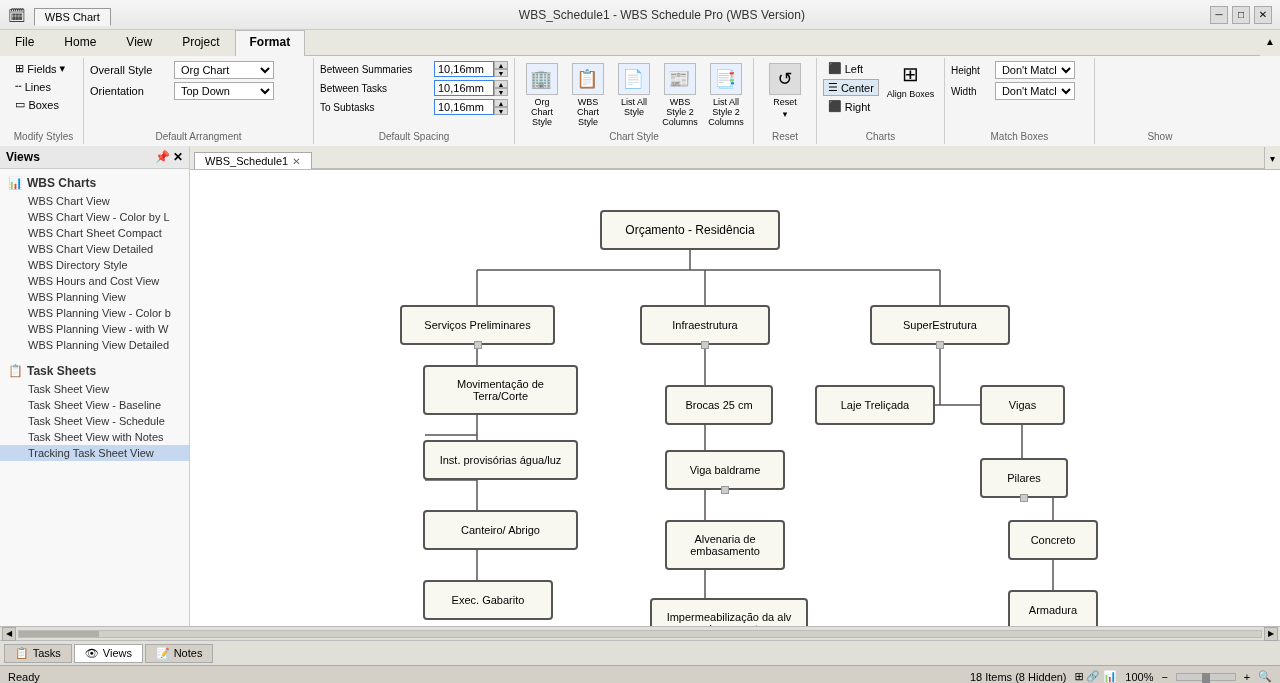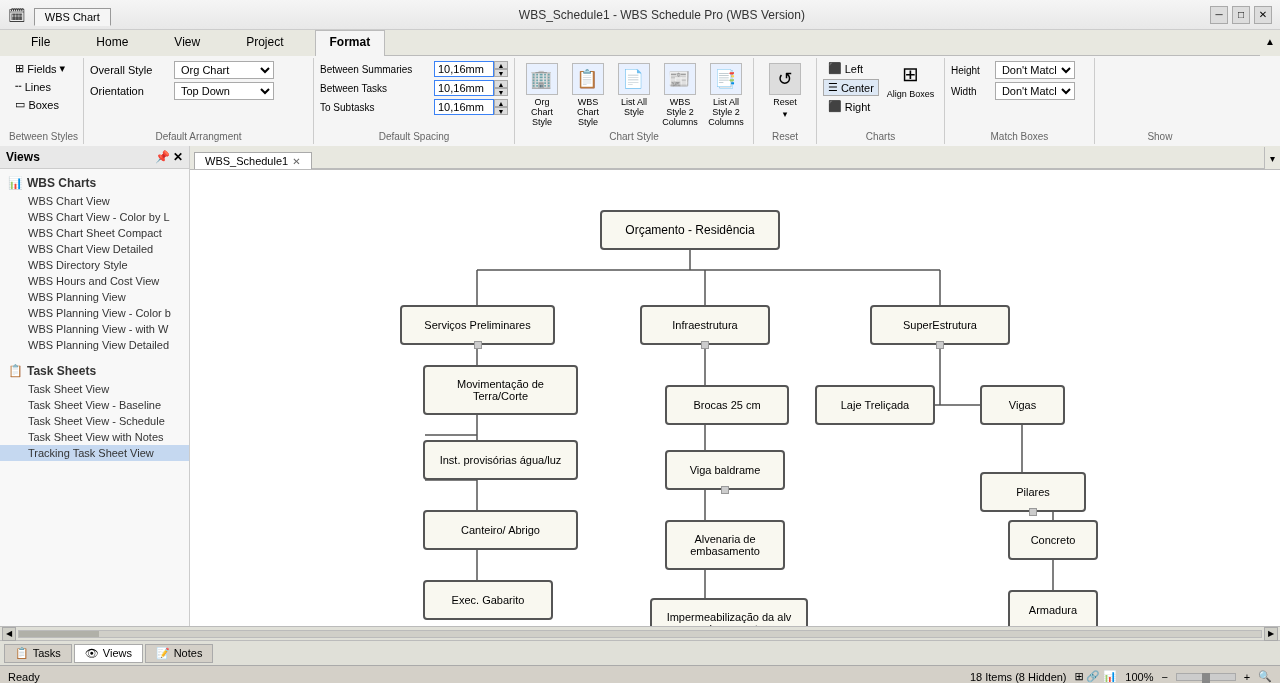--- a/index.html
+++ b/index.html
@@ -17,21 +17,21 @@
     }
     .title-bar-left { display: flex; align-items: center; gap: 4px; }
     .title-bar-center { font-size: 12px; color: #333; flex: 1; text-align: center; }
     .title-bar-right { display: flex; gap: 4px; }
     .title-btn { width: 18px; height: 18px; border: 1px solid #aaa; background: #ddd; display: flex; align-items: center; justify-content: center; font-size: 10px; cursor: pointer; }
 
     .tab-strip { height: 22px; background: #d4d0c8; display: flex; align-items: flex-end; padding-left: 4px; border-bottom: 1px solid #aaa; }
     .tab { padding: 2px 10px; font-size: 11px; background: #c4c0b8; border: 1px solid #999; border-bottom: none; cursor: pointer; }
     .tab.active { background: #f5f5f5; border-bottom: 1px solid #f5f5f5; }
     .ribbon-tabs { display: flex; height: 26px; background: #e8e8e0; }
-    .ribbon-tab { padding: 4px 14px; font-size: 12px; cursor: pointer; border: 1px solid transparent; border-bottom: none; margin-left: 16px; }
+    .ribbon-tab { padding: 4px 14px; font-size: 12px; cursor: pointer; border: 1px solid transparent; border-bottom: none; }
     .ribbon-tab.active { background: #f5f5f5; border-color: #bbb; border-bottom-color: #f5f5f5; font-weight: bold; }
     .ribbon-body { display: flex; align-items: stretch; padding: 2px 4px; height: 90px; background: #f5f5f5; }
     .ribbon-group { display: flex; flex-direction: column; border-right: 1px solid #ccc; padding: 2px 6px; position: relative; min-width: 60px; }
     .ribbon-group-label { font-size: 10px; color: #666; text-align: center; position: absolute; bottom: 2px; left: 0; right: 0; }
     .ribbon-group-content { display: flex; align-items: flex-start; gap: 4px; flex: 1; padding-bottom: 16px; }
     .ribbon-btn-large { display: flex; flex-direction: column; align-items: center; justify-content: center; width: 42px; cursor: pointer; padding: 2px; border: 1px solid transparent; font-size: 10px; text-align: center; gap: 2px; }
     .ribbon-icon { width: 32px; height: 32px; background: #ddd; border: 1px solid #bbb; display: flex; align-items: center; justify-content: center; font-size: 16px; }
     .ribbon-btn-small { display: flex; align-items: center; gap: 3px; padding: 1px 4px; cursor: pointer; font-size: 11px; border: 1px solid transparent; white-space: nowrap; }
     .ribbon-col { display: flex; flex-direction: column; gap: 1px; padding-bottom: 16px; }
     .ribbon-field { display: flex; align-items: center; gap: 4px; font-size: 11px; padding: 1px 0; }
@@ -145,21 +145,21 @@
         <div class="ribbon-btn-small">
           <span>╌</span>
           <span>Lines</span>
         </div>
         <div class="ribbon-btn-small">
           <span>▭</span>
           <span>Boxes</span>
         </div>
       </div>
     </div>
-    <div class="ribbon-group-label">Between Styles</div>
+    <div class="ribbon-group-label">Modify Styles</div>
   </div>
 
   <div class="ribbon-group" style="min-width:230px;">
     <div class="ribbon-group-content">
       <div class="ribbon-col">
         <div class="ribbon-field">
           <span style="width:80px;">Overall Style</span>
           <select class="ribbon-select">
             <option>Org Chart</option>
           </select>
@@ -419,41 +419,41 @@
         <div class="wbs-node" style="left:213px;top:250px;width:155px;height:40px;">
           <span>Inst. provisórias água/luz</span>
         </div>
         <div class="wbs-node" style="left:213px;top:320px;width:155px;height:40px;">
           <span>Canteiro/ Abrigo</span>
         </div>
         <div class="wbs-node" style="left:213px;top:390px;width:130px;height:40px;">
           <span>Exec. Gabarito</span>
         </div>
 
-        <div class="wbs-node" style="left:455px;top:195px;width:124px;height:40px;text-align:right;">
+        <div class="wbs-node" style="left:455px;top:195px;width:108px;height:40px;text-align:right;">
           <span>Brocas 25 cm</span>
         </div>
         <div class="wbs-node" style="left:455px;top:260px;width:120px;height:40px;">
           <span>Viga baldrame</span>
           <div style="position:absolute;bottom:-6px;left:50%;transform:translateX(-50%);width:8px;height:8px;background:#ccc;border:1px solid #999;"></div>
         </div>
         <div class="wbs-node" style="left:455px;top:330px;width:120px;height:50px;align-items:center;">
           <span>Alvenaria de embasamento</span>
         </div>
         <div class="wbs-node" style="left:440px;top:408px;width:158px;height:50px;">
           <span>Impermeabilização da alv embasamento</span>
         </div>
 
         <div class="wbs-node" style="left:605px;top:195px;width:120px;height:40px;">
           <span>Laje Treliçada</span>
         </div>
         <div class="wbs-node" style="left:770px;top:195px;width:85px;height:40px;">
           <span>Vigas</span>
         </div>
-        <div class="wbs-node" style="left:770px;top:268px;width:106px;height:40px;margin-top:14px;">
+        <div class="wbs-node" style="left:770px;top:268px;width:88px;height:40px;">
           <span>Pilares</span>
           <div style="position:absolute;bottom:-6px;left:50%;transform:translateX(-50%);width:8px;height:8px;background:#ccc;border:1px solid #999;"></div>
         </div>
 
         <div class="wbs-node" style="left:798px;top:330px;width:90px;height:40px;">
           <span>Concreto</span>
         </div>
         <div class="wbs-node" style="left:798px;top:400px;width:90px;height:40px;">
           <span>Armadura</span>
         </div>

